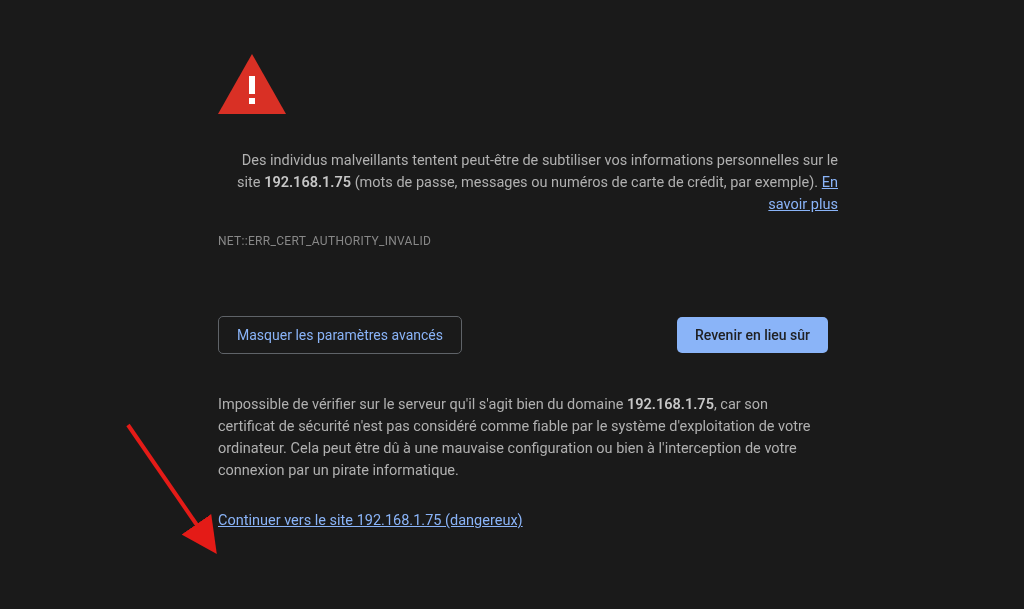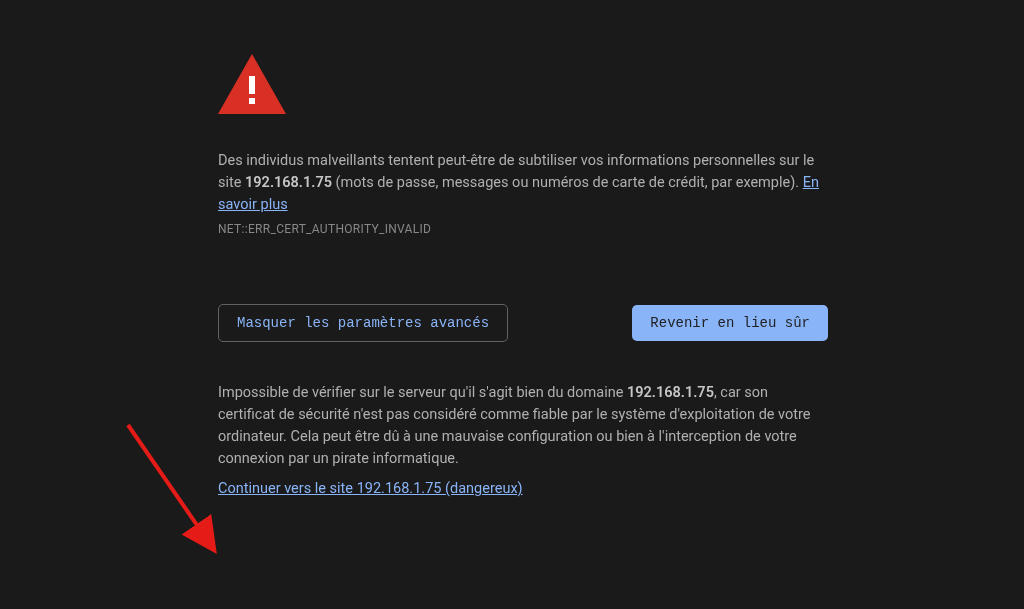--- a/index.html
+++ b/index.html
@@ -22,21 +22,22 @@
     .title {
       color: #d1d1d1;
       font-size: 24px;
       font-weight: 400;
       margin-bottom: 22px;
     }
     .body-text {
       color: #b0b0b0;
       font-size: 14.5px;
       line-height: 22px;
-      margin-bottom: 6px;
+      margin-bottom: 18px;
+      text-align: right;
     }
     .body-text .bold {
       font-weight: 600;
       color: #c7c7c7;
     }
     .link {
       color: #8ab4f8;
       text-decoration: underline;
       cursor: pointer;
     }
@@ -45,21 +46,20 @@
       font-size: 12px;
       letter-spacing: 0.3px;
       margin-bottom: 68px;
     }
     .button-row {
       display: flex;
       justify-content: space-between;
       align-items: center;
       margin-bottom: 40px;
       width: 610px;
-      font-family: Liberation Mono, monospace;
     }
     .btn {
       font-size: 14px;
       padding: 10px 18px;
       border-radius: 5px;
       cursor: pointer;
       font-family: inherit;
     }
     .btn-outline {
       background: transparent;
@@ -70,21 +70,21 @@
       background: #8ab4f8;
       border: none;
       color: #202124;
       font-weight: 500;
     }
     .details-text {
       color: #b0b0b0;
       font-size: 14.5px;
       line-height: 22px;
       width: 610px;
-      margin-bottom: 8px;
+      margin-bottom: 28px;
     }
     .details-text .bold {
       font-weight: 600;
       color: #c7c7c7;
     }
     .proceed-link {
       color: #8ab4f8;
       text-decoration: underline;
       font-size: 14.5px;
       cursor: pointer;

